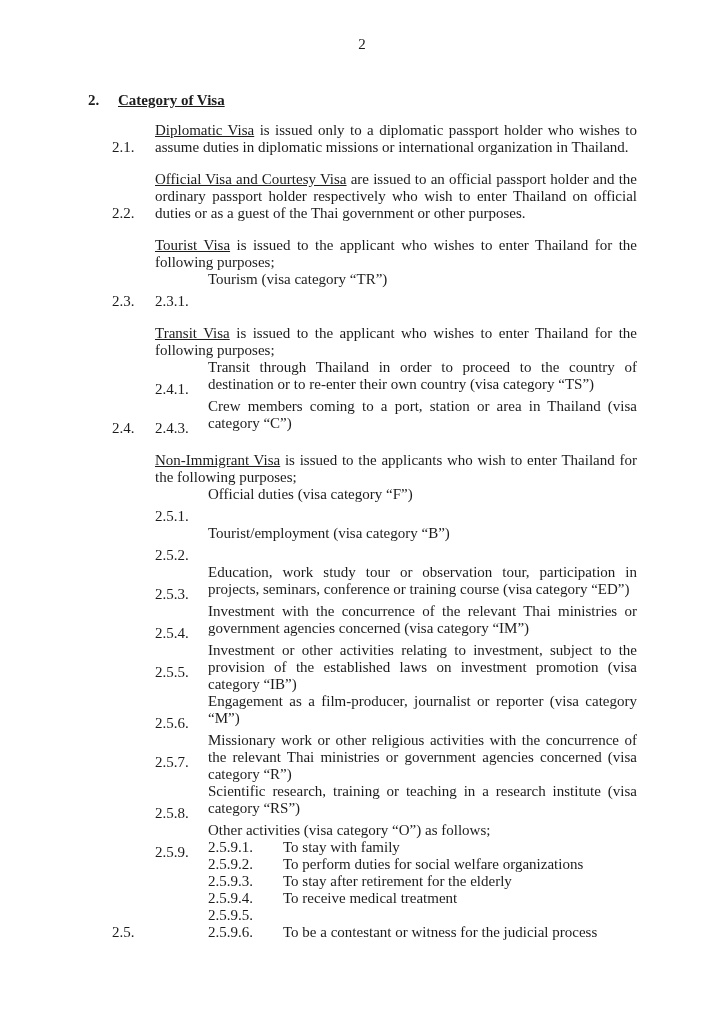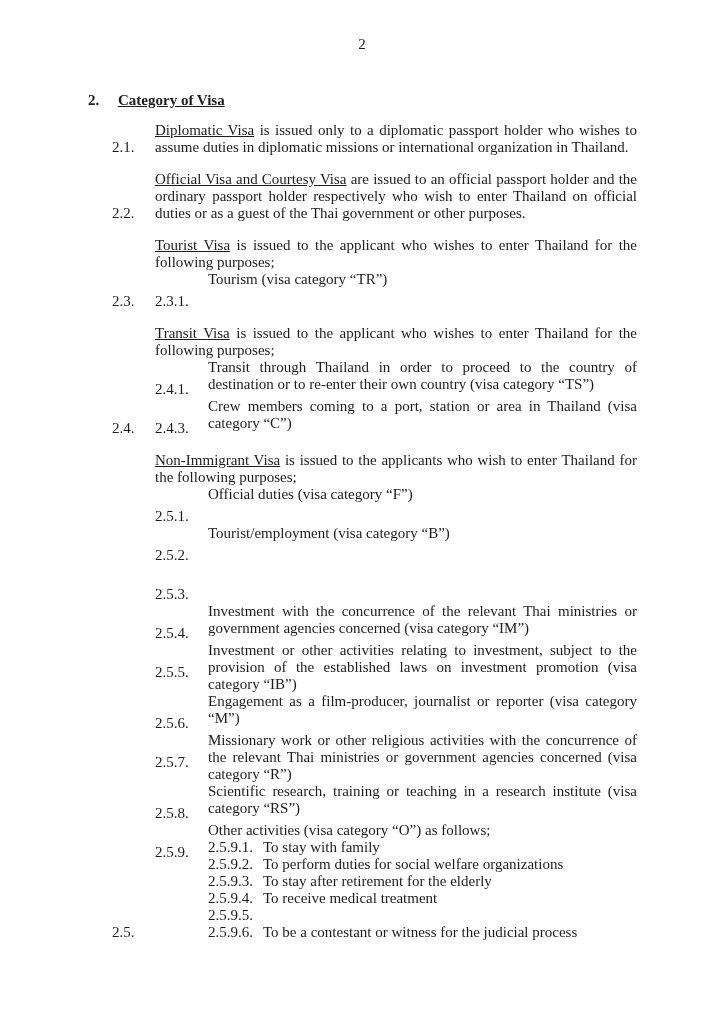--- a/index.html
+++ b/index.html
@@ -74,20 +74,21 @@
   }
   .subsub {
     display: flex;
   }
   .subsub-num {
     flex: 0 0 55px;
   }
   .subsub-body {
     flex: 1;
     text-align: justify;
+    margin-left: 20px;
   }
 </style>
 </head>
 <body>
 
 <div class="page">
 
   <div class="page-number">2</div>
 
   <div class="content">
@@ -140,20 +141,21 @@
         <div class="sub">
           <span class="sub-num">2.5.1.</span>
           <div class="sub-body">Official duties (visa category “F”)</div>
         </div>
         <div class="sub">
           <span class="sub-num">2.5.2.</span>
           <div class="sub-body">Tourist/employment (visa category “B”)</div>
         </div>
         <div class="sub">
           <span class="sub-num">2.5.3.</span>
+          <div class="sub-body">Education, work study tour or observation tour, participation in projects, seminars, conference or training course (visa category “ED”)</div>
         </div>
         <div class="sub">
           <span class="sub-num">2.5.4.</span>
           <div class="sub-body">Investment with the concurrence of the relevant Thai ministries or government agencies concerned (visa category “IM”)</div>
         </div>
         <div class="sub">
           <span class="sub-num">2.5.5.</span>
           <div class="sub-body">Investment or other activities relating to investment, subject to the provision of the established laws on investment promotion (visa category “IB”)</div>
         </div>
         <div class="sub">

